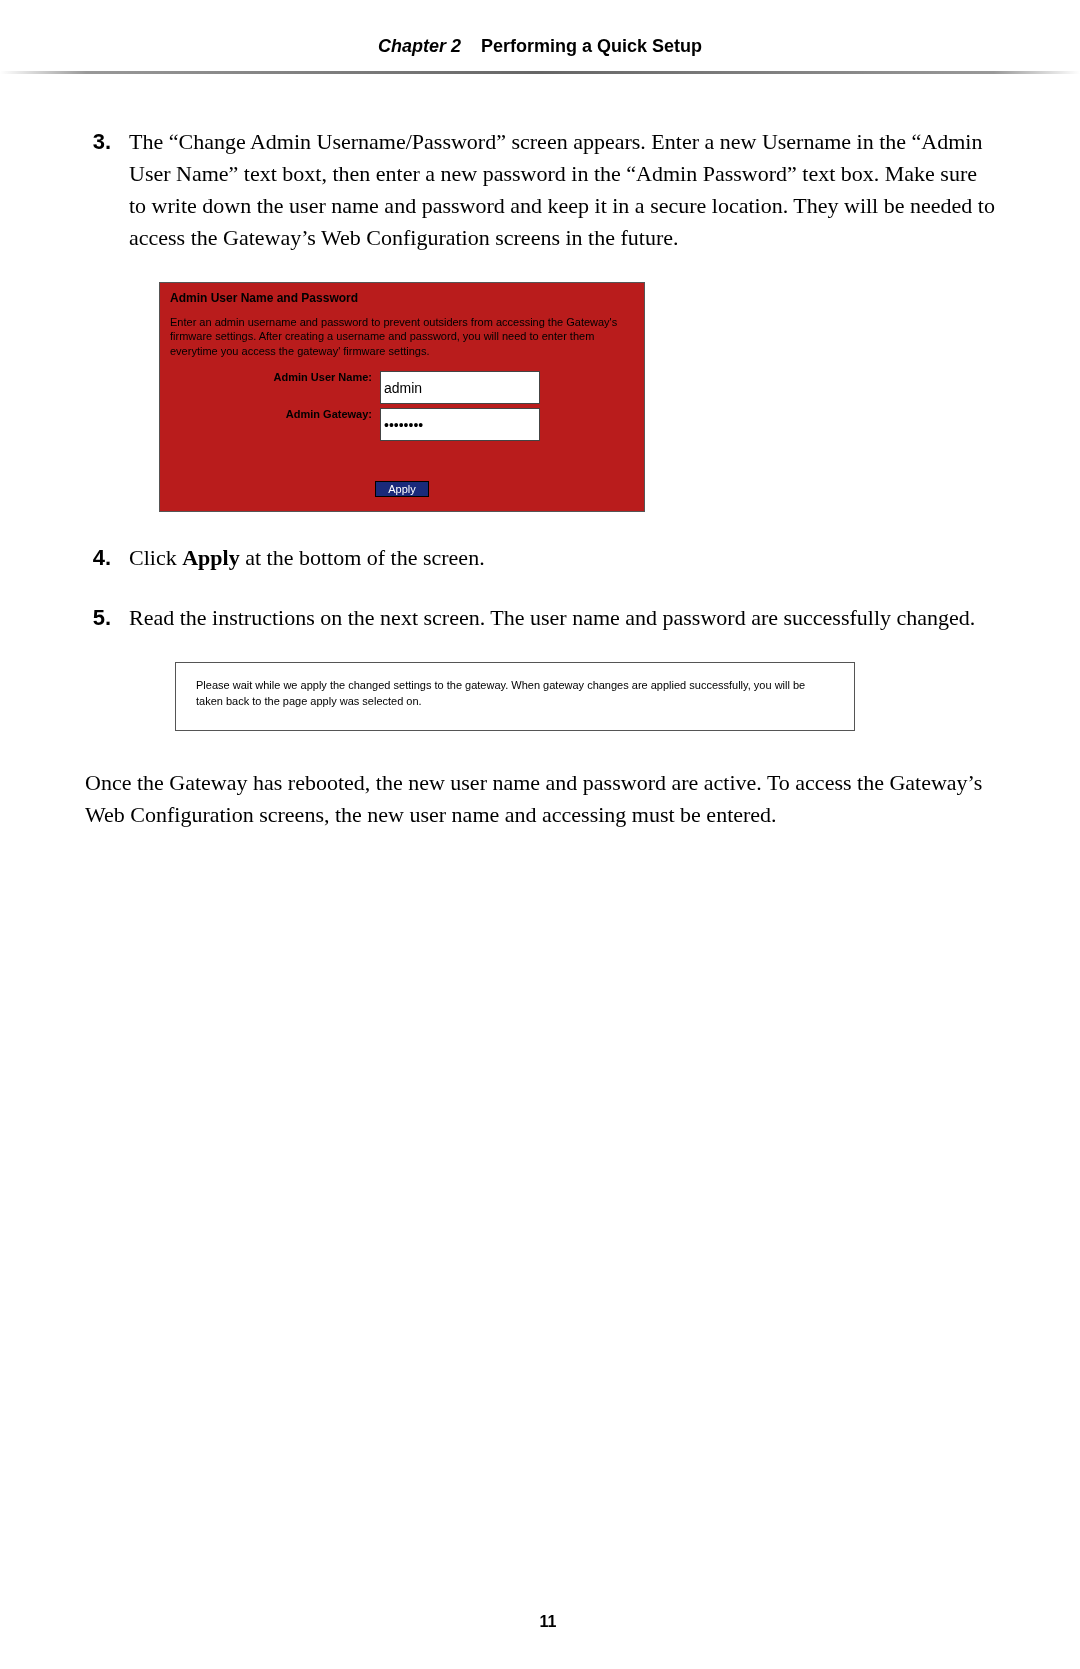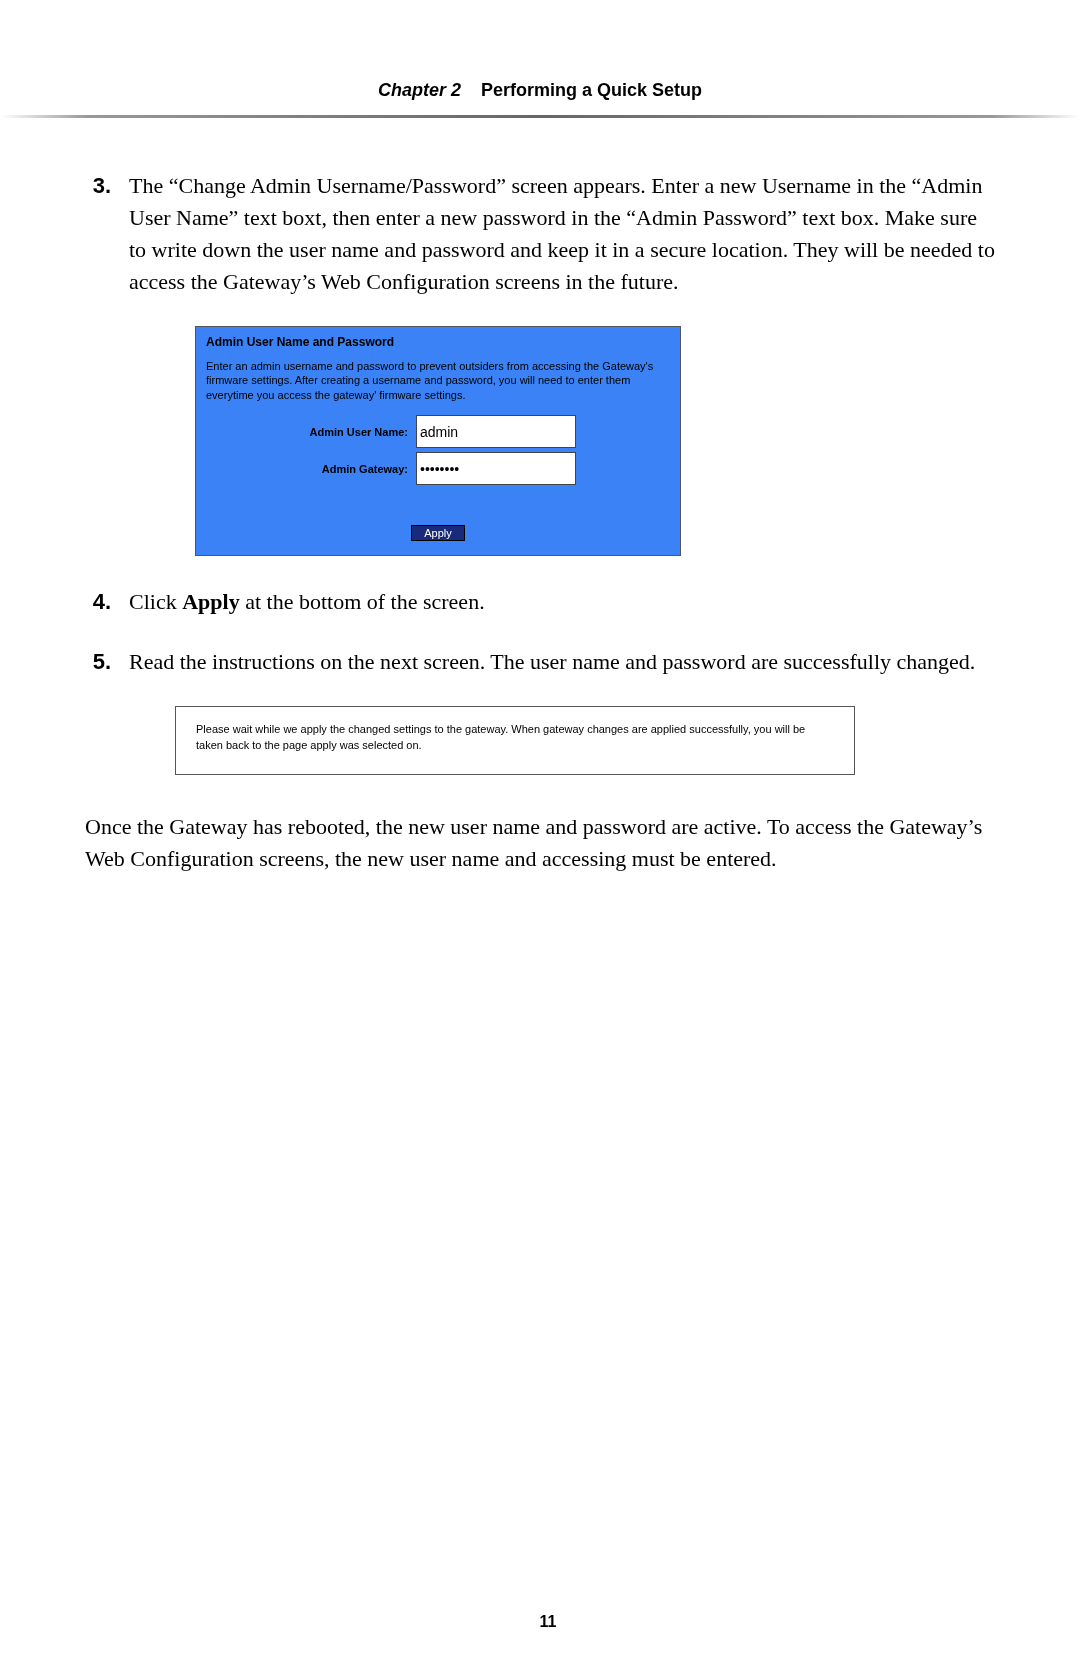--- a/index.html
+++ b/index.html
@@ -11,21 +11,20 @@
       color: #000;
       position: relative;
     }
     .header {
       text-align: center;
       padding-top: 36px;
       padding-bottom: 12px;
       font-family: Arial, Helvetica, sans-serif;
       font-size: 18px;
       font-weight: bold;
-      margin-top: 44px;
     }
     .header .chap-prefix { font-style: italic; }
     .rule {
       height: 3px;
       background: linear-gradient(to right, #fff 0%, #999 8%, #666 50%, #999 92%, #fff 100%);
       margin-top: 2px;
     }
     .content {
       padding: 52px 85px 0 85px;
     }
@@ -45,42 +44,42 @@
       font-weight: bold;
       min-width: 44px;
       text-align: right;
       padding-right: 18px;
     }
     ol.steps > li .body { flex: 1; }
     .bold { font-weight: bold; }
 
     
     .panel1-wrap {
-      margin: 0 0 30px 110px;
+      margin: 0 0 30px 74px;
       width: 486px;
       border: 1px solid #555;
-      background: #3b82f6;
+      background: #b91c1c;
       font-family: Verdana, Arial, sans-serif;
     }
     .panel1-title {
       font-size: 12px;
       font-weight: bold;
       padding: 8px 10px 4px 10px;
     }
     .panel1-desc {
       font-size: 11px;
       padding: 6px 10px 12px 10px;
       line-height: 1.35;
     }
     .panel1-form {
       padding: 0 10px 6px 10px;
     }
     .form-row {
       display: flex;
-      align-items: center;
+      align-items: flex-start;
       margin-bottom: 4px;
     }
     .form-label {
       width: 210px;
       text-align: right;
       font-size: 11px;
       font-weight: bold;
       padding-right: 8px;
     }
     .form-input {

